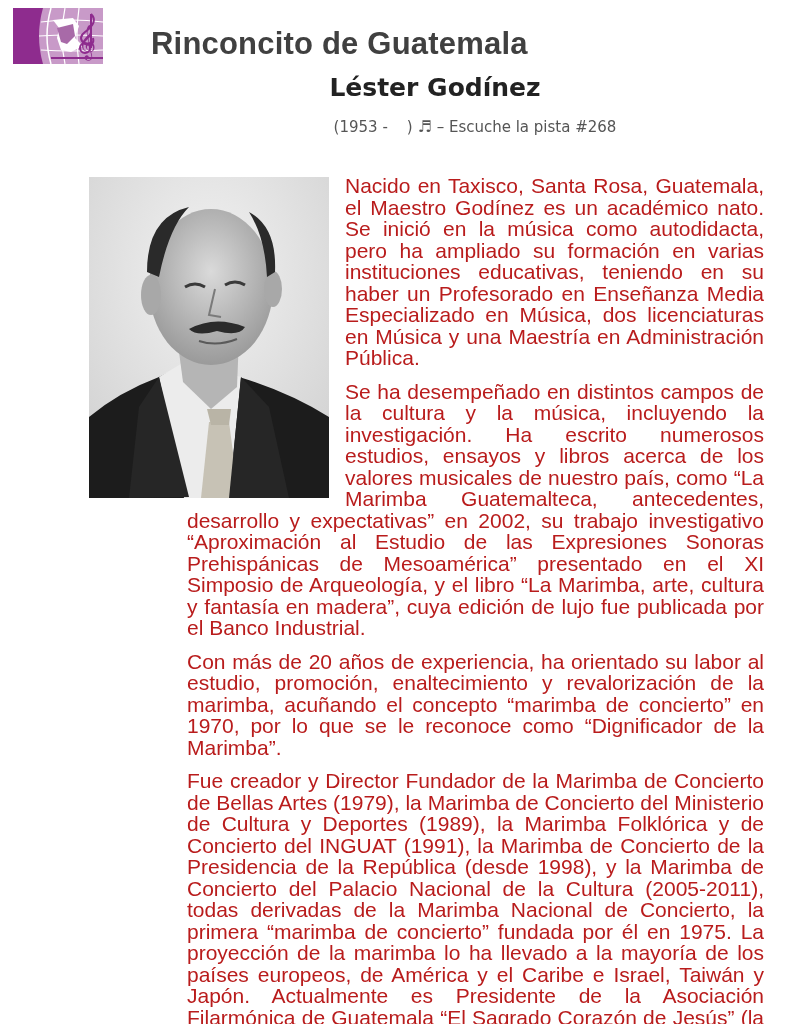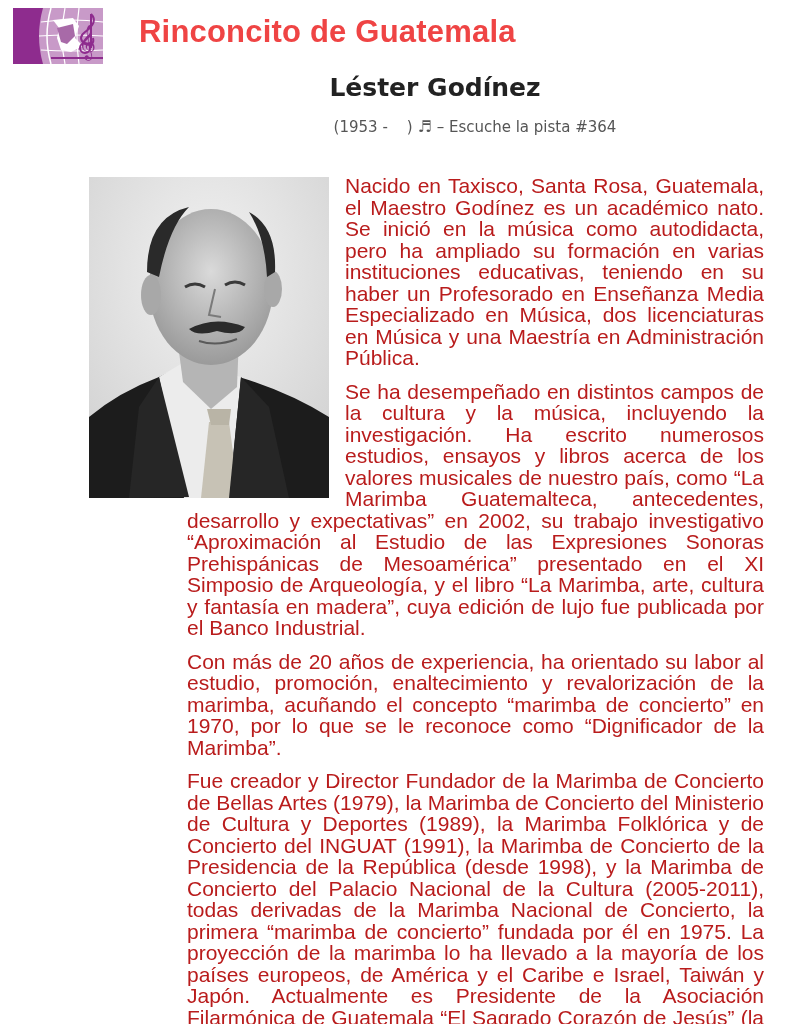--- a/index.html
+++ b/index.html
@@ -1,20 +1,20 @@
 <!DOCTYPE html>
 <html><head>
 <meta charset="utf-8">
 <style>
   html, body { margin:0; padding:0; background:#ffffff; }
   body { width:790px; height:1024px; position:relative; overflow:hidden;
          font-family:"DejaVu Sans", sans-serif; color:#3a3a3a; }
   .logo { position:absolute; left:13px; top:8px; width:90px; height:56px; }
   .brand { position:absolute; left:139px; top:14px; font-family:"Liberation Sans", sans-serif;
-           font-weight:bold; font-size:31px; color:#ef4444; letter-spacing:0.2px; margin:0;text-align:center; }
+           font-weight:bold; font-size:31px; color:#404040; letter-spacing:0.2px; margin:12px;text-align:center; }
   .name { position:absolute; left:0; width:100%; top:73px; text-align:center; padding-left:80px; box-sizing:border-box;
           font-family:"DejaVu Sans", sans-serif; font-weight:bold; font-size:25px; color:#222; margin:0; }
   .sub { position:absolute; left:0; width:100%; top:117px; text-align:center; padding-left:160px; box-sizing:border-box;
          font-size:15px; color:#555; }
   .sub .note { font-size:16px; }
   .photo { position:absolute; left:89px; top:177px; width:240px; height:321px; overflow:hidden; background:#e6e6e6; }
   .article { position:absolute; left:187px; top:175px; width:577px;
              font-family:Liberation Sans, sans-serif; font-size:21px; line-height:21.5px;
              text-align:justify; color:#b91c1c; hyphens:auto; }
   .article p { margin:0 0 12px 0; }
@@ -44,21 +44,21 @@
   </svg>
 </div>
 
 <h1 class="brand">Rinconcito de Guatemala</h1>
 
 <h2 class="name">Léster Godínez</h2>
 
 <div class="sub">
   <span style="white-space:pre;">(1953 -    )</span>
   <span class="note">♬</span>
-  <span>– Escuche la pista #364</span>
+  <span>– Escuche la pista #268</span>
 </div>
 
 <div class="photo">
   <svg width="240" height="321" viewBox="0 0 240 321">
     <defs>
       <radialGradient id="bg" cx="50%" cy="30%" r="80%">
         <stop offset="0%" stop-color="#f2f2f2"></stop>
         <stop offset="100%" stop-color="#cfcfcf"></stop>
       </radialGradient>
       <radialGradient id="face" cx="50%" cy="40%" r="60%">

